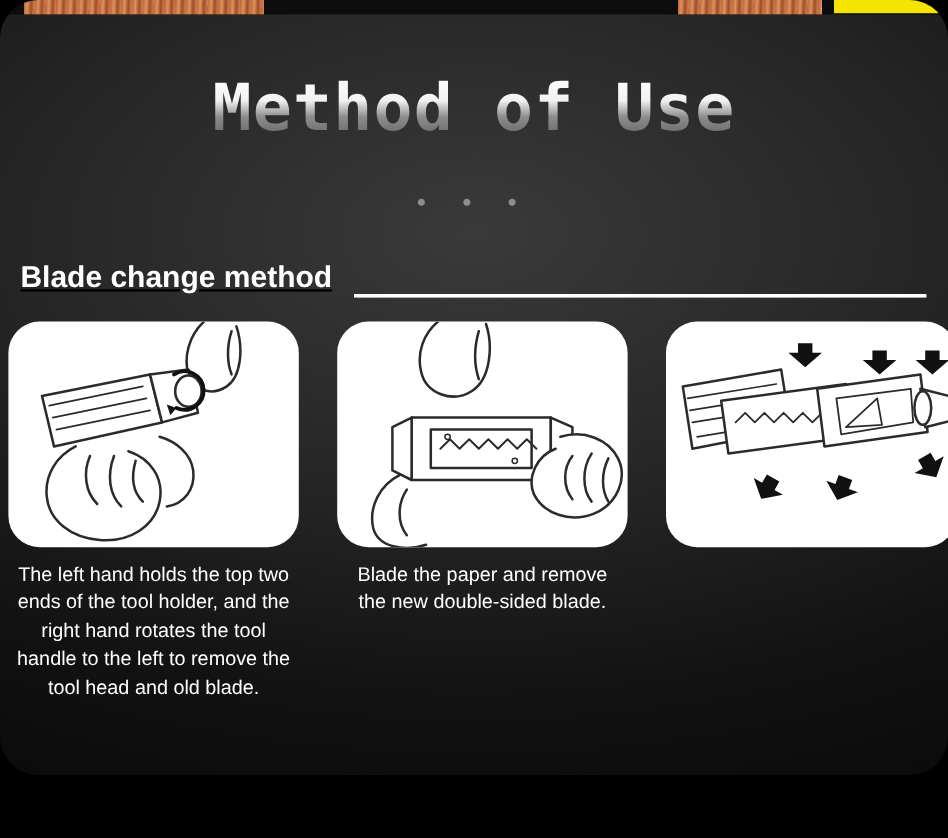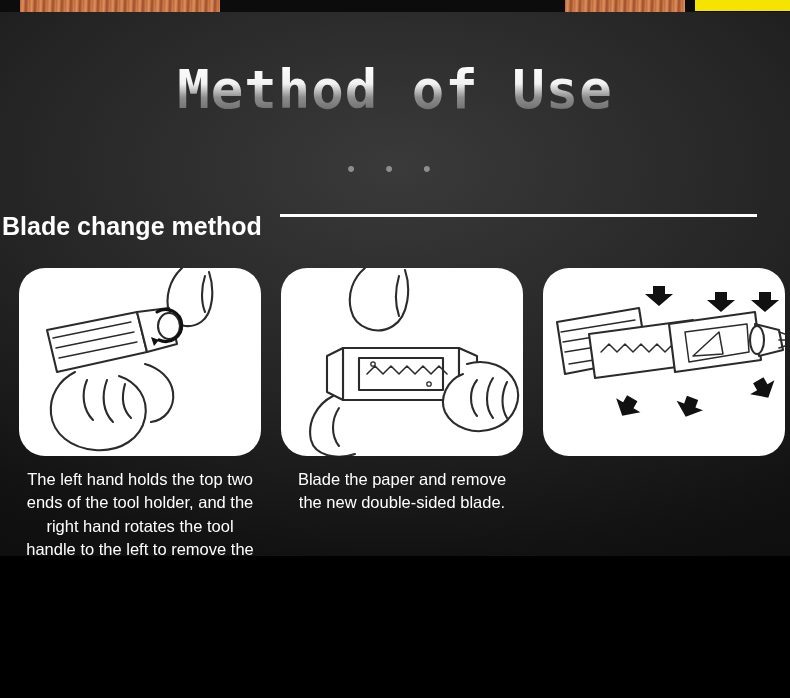--- a/index.html
+++ b/index.html
@@ -9,25 +9,26 @@
   }
   body {
     width: 790px;
     height: 698px;
     overflow: hidden;
     font-family: "Liberation Sans", sans-serif;
   }
   .page {
     position: relative;
     width: 790px;
-    height: 556px;
+    height: 646px;
     background:
       radial-gradient(ellipse 900px 520px at 50% 30%, #3a3a3a 0%, #242424 45%, #121212 75%, #0a0a0a 100%),
       #101010;
     overflow: hidden;
+    border-radius: 32px;
   }
 
   
   .top-strip {
     position: absolute;
     left: 0; top: 0;
     width: 790px; height: 12px;
     background: #0c0c0c;
   }
   .top-strip .chip {
@@ -75,49 +76,50 @@
     text-align: center;
     color: #8e8e8e;
     font-size: 22px;
     letter-spacing: 12px;
     line-height: 1;
   }
 
   
   .section-row {
     position: absolute;
-    left: 2px; top: 212px;
+    left: 17px; top: 212px;
     width: 755px;
     height: 34px;
     display: flex;
-    align-items: flex-start;
+    align-items: flex-end;
+    text-decoration: underline;
   }
   .section-title {
     color: #ffffff;
     font-size: 25px;
     font-weight: bold;
     white-space: nowrap;
   }
   .section-rule {
     flex: 1 1 auto;
     height: 3px;
     background: #ffffff;
     margin-left: 18px;
     margin-right: 0;
     position: relative;
     top: 2px;
   }
 
   
   .cards {
     position: absolute;
-    left: 19px; top: 268px;
+    left: 7px; top: 268px;
     width: 753px;
     display: flex;
-    gap: 20px;
+    gap: 32px;
   }
   .card { width: 242px; }
   .panel {
     width: 242px;
     height: 188px;
     background: #ffffff;
     border-radius: 26px;
     position: relative;
     overflow: hidden;
   }

